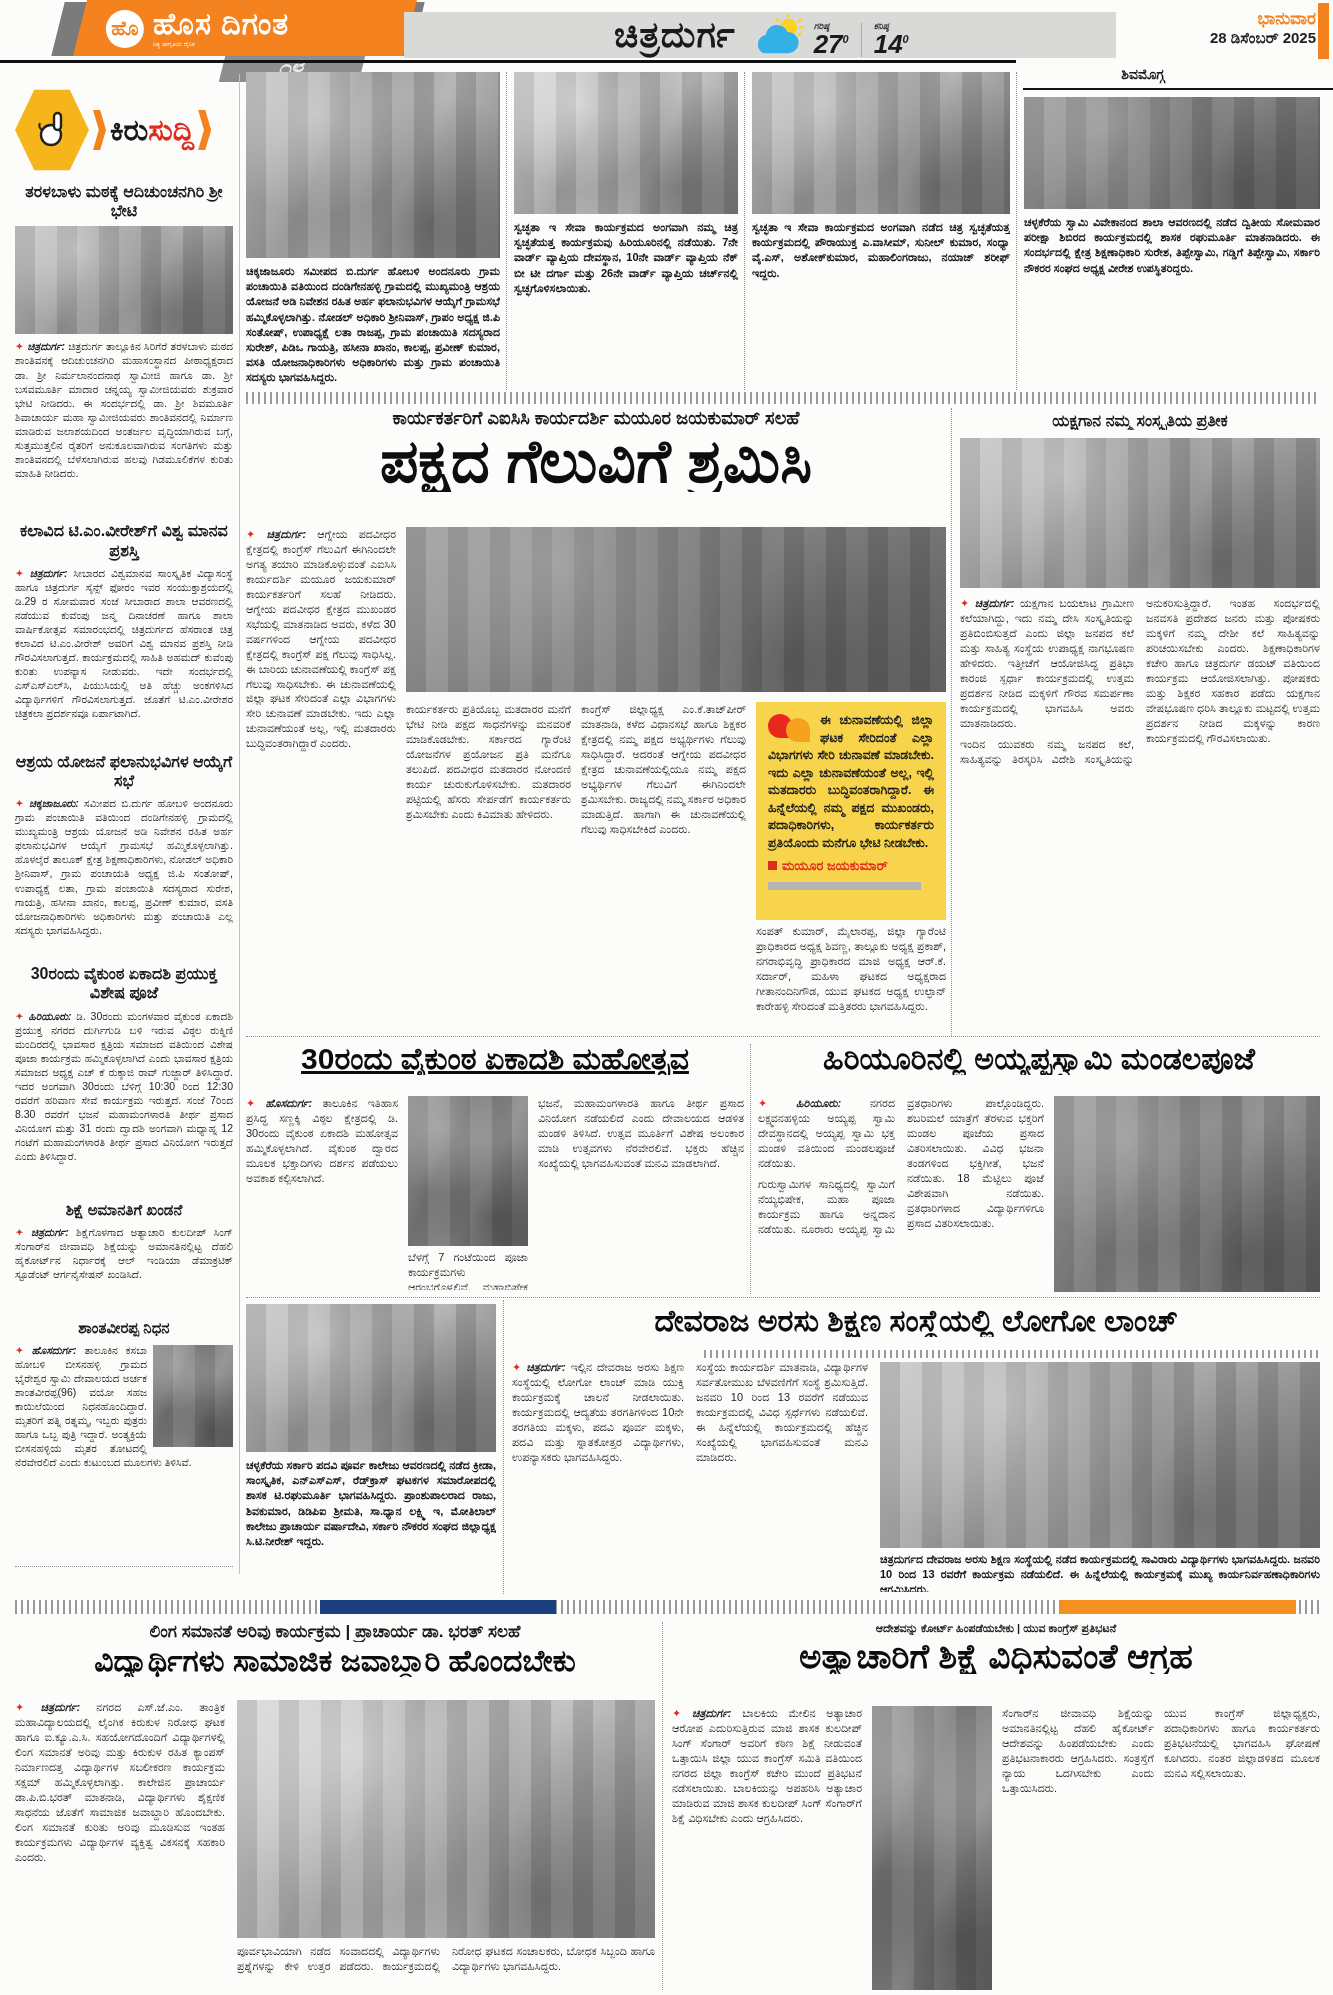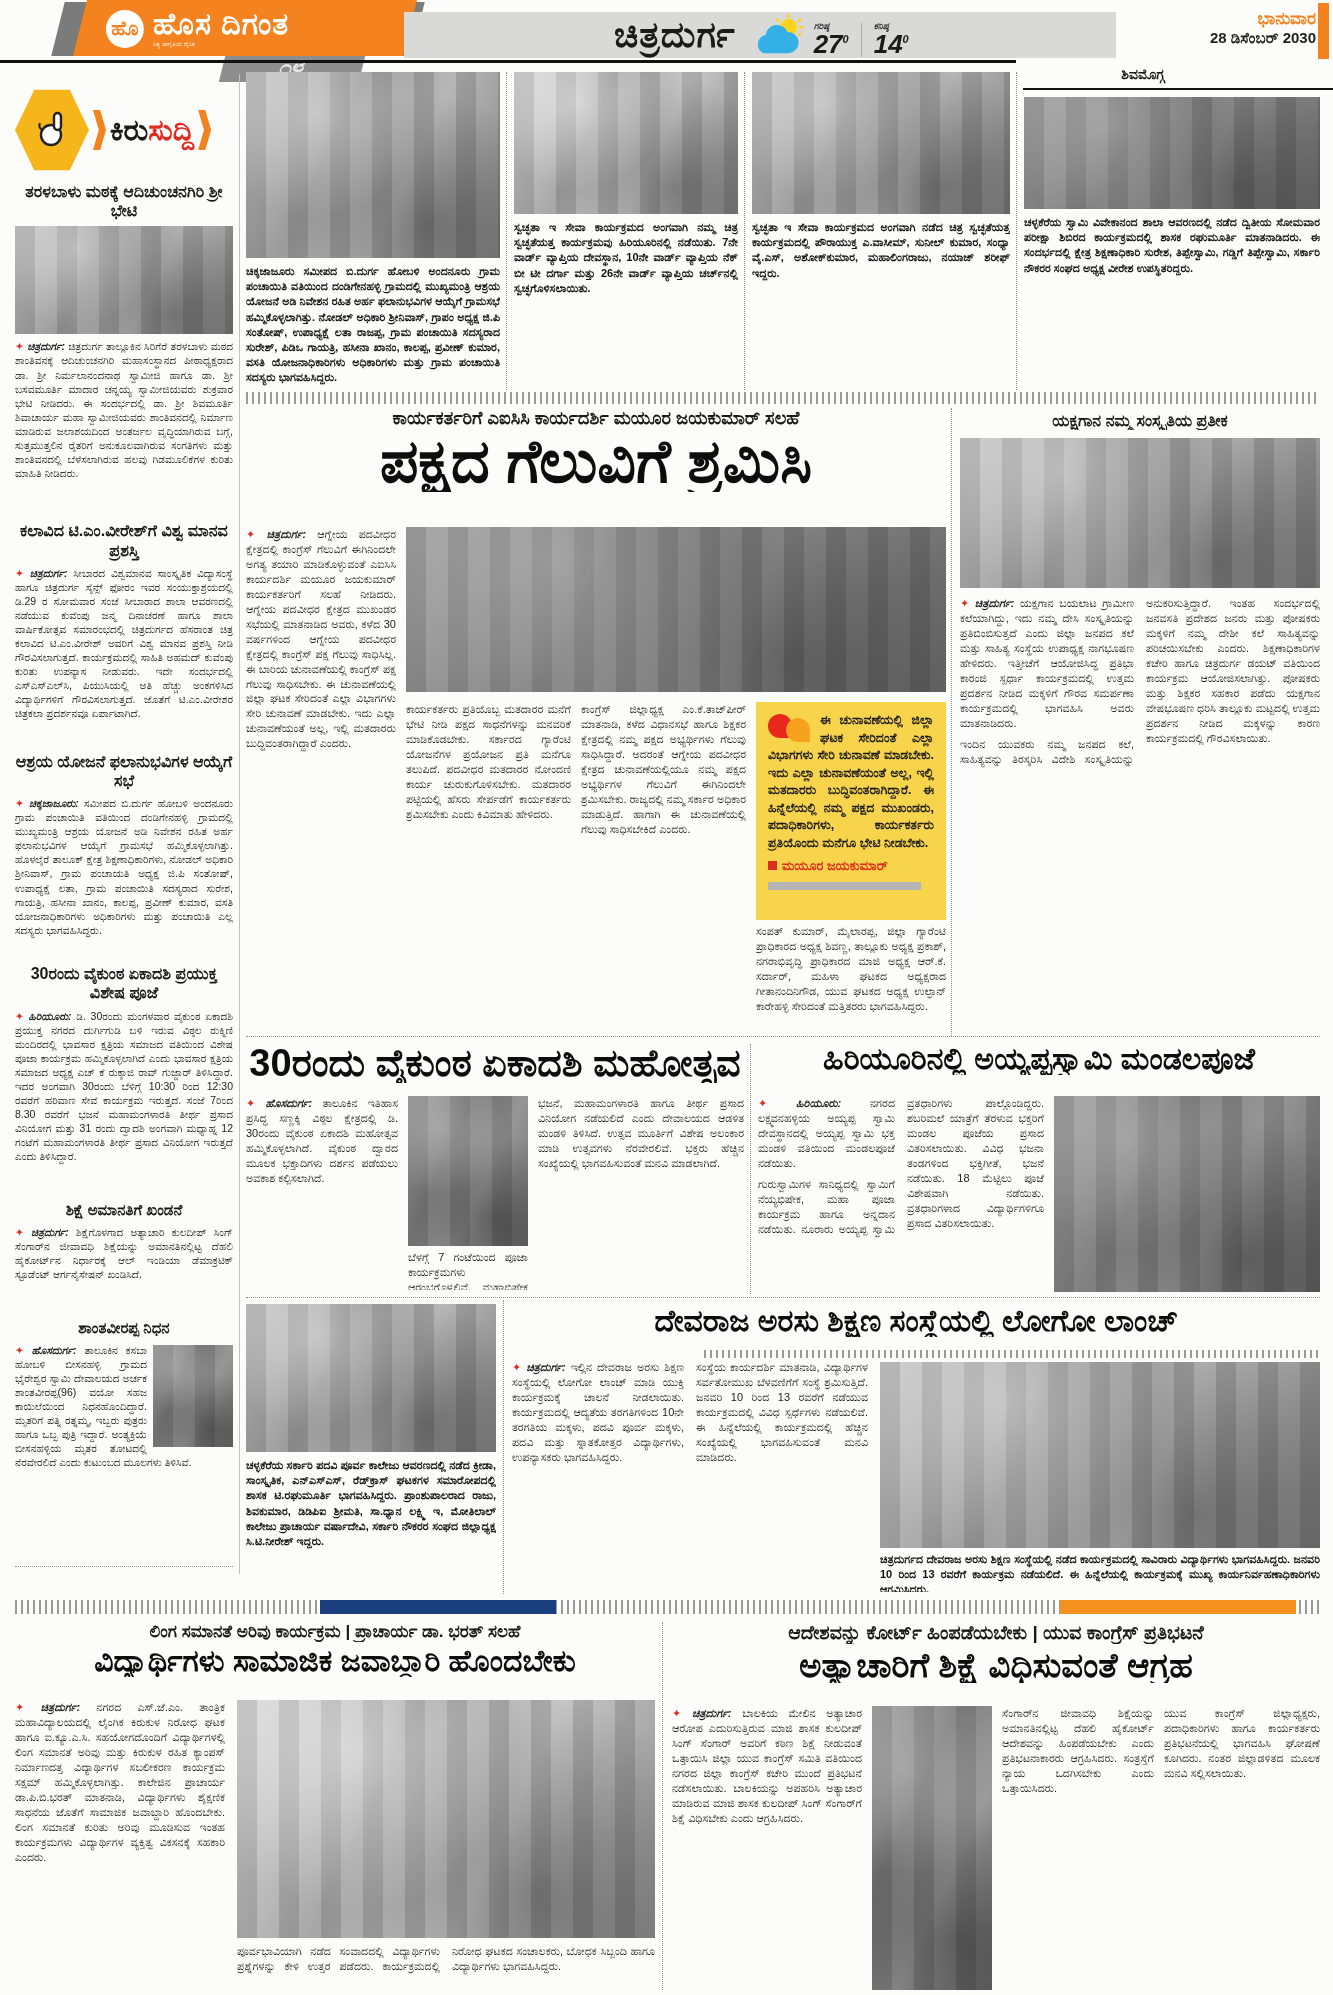--- a/index.html
+++ b/index.html
@@ -114,21 +114,21 @@
       <span class="wx-div"></span>
       <span class="wx-col">
         <span class="wx-lab">ಕನಿಷ್ಠ</span>
         <span class="wx-val"><span>14</span><sup class="wx-deg">0</sup></span>
       </span>
     </span>
   </div>
 
   <div class="abs date-block">
     <div class="day">ಭಾನುವಾರ</div>
-    <div class="date">28 ಡಿಸೆಂಬರ್ 2030</div>
+    <div class="date">28 ಡಿಸೆಂಬರ್ 2025</div>
   </div>
   <div class="abs orange-vbar"></div>
   <div class="abs rule-main"></div>
   <div class="abs edition">ಶಿವಮೊಗ್ಗ</div>
   <div class="abs rule-right"></div>
 
   <div class="abs rail">
     <div class="kiru-head">
       <span class="hex">
         <svg width="40" height="40" viewBox="0 0 40 40">
@@ -247,21 +247,21 @@
     <div class="ph" style="height:150px;margin-top:8px;"></div>
     <div class="body twocol" style="height:358px;margin-top:8px;">
       <span class="para"><span class="dl">ಚಿತ್ರದುರ್ಗ:</span> <span>ಯಕ್ಷಗಾನ ಬಯಲಾಟ ಗ್ರಾಮೀಣ ಕಲೆಯಾಗಿದ್ದು, ಇದು ನಮ್ಮ ದೇಸಿ ಸಂಸ್ಕೃತಿಯನ್ನು ಪ್ರತಿಬಿಂಬಿಸುತ್ತದೆ ಎಂದು ಜಿಲ್ಲಾ ಜನಪದ ಕಲೆ ಮತ್ತು ಸಾಹಿತ್ಯ ಸಂಸ್ಥೆಯ ಉಪಾಧ್ಯಕ್ಷ ನಾಗಭೂಷಣ ಹೇಳಿದರು. ಇತ್ತೀಚೆಗೆ ಆಯೋಜಿಸಿದ್ದ ಪ್ರತಿಭಾ ಕಾರಂಜಿ ಸ್ಪರ್ಧಾ ಕಾರ್ಯಕ್ರಮದಲ್ಲಿ ಉತ್ತಮ ಪ್ರದರ್ಶನ ನೀಡಿದ ಮಕ್ಕಳಿಗೆ ಗೌರವ ಸಮರ್ಪಣಾ ಕಾರ್ಯಕ್ರಮದಲ್ಲಿ ಭಾಗವಹಿಸಿ ಅವರು ಮಾತನಾಡಿದರು.</span></span>
       <span class="para">ಇಂದಿನ ಯುವಕರು ನಮ್ಮ ಜನಪದ ಕಲೆ, ಸಾಹಿತ್ಯವನ್ನು ತಿರಸ್ಕರಿಸಿ ವಿದೇಶಿ ಸಂಸ್ಕೃತಿಯನ್ನು ಅನುಕರಿಸುತ್ತಿದ್ದಾರೆ. ಇಂತಹ ಸಂದರ್ಭದಲ್ಲಿ ಜನವಸತಿ ಪ್ರದೇಶದ ಜನರು ಮತ್ತು ಪೋಷಕರು ಮಕ್ಕಳಿಗೆ ನಮ್ಮ ದೇಶೀ ಕಲೆ ಸಾಹಿತ್ಯವನ್ನು ಪರಿಚಯಿಸಬೇಕು ಎಂದರು. ಶಿಕ್ಷಣಾಧಿಕಾರಿಗಳ ಕಚೇರಿ ಹಾಗೂ ಚಿತ್ರದುರ್ಗ ಡಯಟ್ ವತಿಯಿಂದ ಕಾರ್ಯಕ್ರಮ ಆಯೋಜಿಸಲಾಗಿತ್ತು. ಪೋಷಕರು ಮತ್ತು ಶಿಕ್ಷಕರ ಸಹಕಾರ ಪಡೆದು ಯಕ್ಷಗಾನ ವೇಷಭೂಷಣ ಧರಿಸಿ ತಾಲ್ಲೂಕು ಮಟ್ಟದಲ್ಲಿ ಉತ್ತಮ ಪ್ರದರ್ಶನ ನೀಡಿದ ಮಕ್ಕಳನ್ನು ಕಾರಣ ಕಾರ್ಯಕ್ರಮದಲ್ಲಿ ಗೌರವಿಸಲಾಯಿತು.</span>
     </div>
   </div>
 
   <div class="abs doth" style="left:246px;top:1036px;width:1074px;"></div>
 
   <div class="abs" style="left:246px;top:1044px;width:498px;">
-    <div class="hx" style="font-size:38px;">30ರಂದು ವೈಕುಂಠ ಏಕಾದಶಿ ಮಹೋತ್ಸವ</div>
+    <div class="hx" style="font-size:30px;text-decoration:underline;">30ರಂದು ವೈಕುಂಠ ಏಕಾದಶಿ ಮಹೋತ್ಸವ</div>
   </div>
   <div class="abs body" style="left:246px;top:1096px;width:152px;height:196px;">
     <span class="dl">ಹೊಸದುರ್ಗ:</span>
     <span>ತಾಲೂಕಿನ ಇತಿಹಾಸ ಪ್ರಸಿದ್ಧ ಸಣ್ಣಕ್ಕಿ ವಿಠ್ಠಲ ಕ್ಷೇತ್ರದಲ್ಲಿ ಡಿ. 30ರಂದು ವೈಕುಂಠ ಏಕಾದಶಿ ಮಹೋತ್ಸವ ಹಮ್ಮಿಕೊಳ್ಳಲಾಗಿದೆ. ವೈಕುಂಠ ದ್ವಾರದ ಮೂಲಕ ಭಕ್ತಾದಿಗಳು ದರ್ಶನ ಪಡೆಯಲು ಅವಕಾಶ ಕಲ್ಪಿಸಲಾಗಿದೆ.</span>
   </div>
   <div class="abs" style="left:408px;top:1096px;width:120px;">
     <div class="ph dark" style="height:150px;"></div>
     <div class="body" style="height:40px;margin-top:4px;">ಬೆಳಗ್ಗೆ 7 ಗಂಟೆಯಿಂದ ಪೂಜಾ ಕಾರ್ಯಕ್ರಮಗಳು ಆರಂಭಗೊಳ್ಳಲಿವೆ. ಮಹಾಭಿಷೇಕ ಸೇವೆ, ಅಲಂಕಾರ ಪೂಜೆ, ವಿಶೇಷ ಪೂಜೆ ನಡೆಯಲಿದೆ.</div>
   </div>
   <div class="abs body" style="left:538px;top:1096px;width:206px;height:196px;">ಭಜನೆ, ಮಹಾಮಂಗಳಾರತಿ ಹಾಗೂ ತೀರ್ಥ ಪ್ರಸಾದ ವಿನಿಯೋಗ ನಡೆಯಲಿದೆ ಎಂದು ದೇವಾಲಯದ ಆಡಳಿತ ಮಂಡಳಿ ತಿಳಿಸಿದೆ. ಉತ್ಸವ ಮೂರ್ತಿಗೆ ವಿಶೇಷ ಅಲಂಕಾರ ಮಾಡಿ ಉತ್ಸವಗಳು ನೆರವೇರಲಿವೆ. ಭಕ್ತರು ಹೆಚ್ಚಿನ ಸಂಖ್ಯೆಯಲ್ಲಿ ಭಾಗವಹಿಸುವಂತೆ ಮನವಿ ಮಾಡಲಾಗಿದೆ.</div>
@@ -305,21 +305,21 @@
   </div>
   <div class="abs body" style="left:15px;top:1700px;width:210px;height:290px;">
     <span class="dl">ಚಿತ್ರದುರ್ಗ:</span>
     <span>ನಗರದ ಎಸ್.ಜೆ.ಎಂ. ತಾಂತ್ರಿಕ ಮಹಾವಿದ್ಯಾಲಯದಲ್ಲಿ ಲೈಂಗಿಕ ಕಿರುಕುಳ ನಿರೋಧ ಘಟಕ ಹಾಗೂ ಐ.ಕ್ಯೂ.ಎ.ಸಿ. ಸಹಯೋಗದೊಂದಿಗೆ ವಿದ್ಯಾರ್ಥಿಗಳಲ್ಲಿ ಲಿಂಗ ಸಮಾನತೆ ಅರಿವು ಮತ್ತು ಕಿರುಕುಳ ರಹಿತ ಕ್ಯಾಂಪಸ್ ನಿರ್ಮಾಣದತ್ತ ವಿದ್ಯಾರ್ಥಿಗಳ ಸಬಲೀಕರಣ ಕಾರ್ಯಕ್ರಮ ಸಕ್ಷಮ್ ಹಮ್ಮಿಕೊಳ್ಳಲಾಗಿತ್ತು. ಕಾಲೇಜಿನ ಪ್ರಾಚಾರ್ಯ ಡಾ.ಪಿ.ಬಿ.ಭರತ್ ಮಾತನಾಡಿ, ವಿದ್ಯಾರ್ಥಿಗಳು ಶೈಕ್ಷಣಿಕ ಸಾಧನೆಯ ಜೊತೆಗೆ ಸಾಮಾಜಿಕ ಜವಾಬ್ದಾರಿ ಹೊಂದಬೇಕು. ಲಿಂಗ ಸಮಾನತೆ ಕುರಿತು ಅರಿವು ಮೂಡಿಸುವ ಇಂತಹ ಕಾರ್ಯಕ್ರಮಗಳು ವಿದ್ಯಾರ್ಥಿಗಳ ವ್ಯಕ್ತಿತ್ವ ವಿಕಸನಕ್ಕೆ ಸಹಕಾರಿ ಎಂದರು.</span>
   </div>
   <div class="abs ph lite" style="left:237px;top:1700px;width:418px;height:238px;"></div>
   <div class="abs body twocol" style="left:237px;top:1944px;width:418px;height:46px;">ಪೂರ್ವಭಾವಿಯಾಗಿ ನಡೆದ ಸಂವಾದದಲ್ಲಿ ವಿದ್ಯಾರ್ಥಿಗಳು ಪ್ರಶ್ನೆಗಳನ್ನು ಕೇಳಿ ಉತ್ತರ ಪಡೆದರು. ಕಾರ್ಯಕ್ರಮದಲ್ಲಿ ನಿರೋಧ ಘಟಕದ ಸಂಚಾಲಕರು, ಬೋಧಕ ಸಿಬ್ಬಂದಿ ಹಾಗೂ ವಿದ್ಯಾರ್ಥಿಗಳು ಭಾಗವಹಿಸಿದ್ದರು.</div>
 
   <div class="abs dotv" style="left:662px;top:1622px;height:368px;"></div>
   <div class="abs" style="left:672px;top:1622px;width:648px;">
-    <div class="kick" style="font-size:19px;">ಆದೇಶವನ್ನು ಕೋರ್ಟ್ ಹಿಂಪಡೆಯಬೇಕು | ಯುವ ಕಾಂಗ್ರೆಸ್ ಪ್ರತಿಭಟನೆ</div>
+    <div class="kick" style="font-size:11px;">ಆದೇಶವನ್ನು ಕೋರ್ಟ್ ಹಿಂಪಡೆಯಬೇಕು | ಯುವ ಕಾಂಗ್ರೆಸ್ ಪ್ರತಿಭಟನೆ</div>
     <div class="hx" style="font-size:34px;margin-top:4px;">ಅತ್ಯಾಚಾರಿಗೆ ಶಿಕ್ಷೆ ವಿಧಿಸುವಂತೆ ಆಗ್ರಹ</div>
   </div>
   <div class="abs body" style="left:672px;top:1706px;width:190px;height:284px;">
     <span class="dl">ಚಿತ್ರದುರ್ಗ:</span>
     <span>ಬಾಲಕಿಯ ಮೇಲಿನ ಅತ್ಯಾಚಾರ ಆರೋಪ ಎದುರಿಸುತ್ತಿರುವ ಮಾಜಿ ಶಾಸಕ ಕುಲದೀಪ್ ಸಿಂಗ್ ಸೆಂಗಾರ್ ಅವರಿಗೆ ಕಠಿಣ ಶಿಕ್ಷೆ ನೀಡುವಂತೆ ಒತ್ತಾಯಿಸಿ ಜಿಲ್ಲಾ ಯುವ ಕಾಂಗ್ರೆಸ್ ಸಮಿತಿ ವತಿಯಿಂದ ನಗರದ ಜಿಲ್ಲಾ ಕಾಂಗ್ರೆಸ್ ಕಚೇರಿ ಮುಂದೆ ಪ್ರತಿಭಟನೆ ನಡೆಸಲಾಯಿತು. ಬಾಲಕಿಯನ್ನು ಅಪಹರಿಸಿ ಅತ್ಯಾಚಾರ ಮಾಡಿರುವ ಮಾಜಿ ಶಾಸಕ ಕುಲದೀಪ್ ಸಿಂಗ್ ಸೆಂಗಾರ್‌ಗೆ ಶಿಕ್ಷೆ ವಿಧಿಸಬೇಕು ಎಂದು ಆಗ್ರಹಿಸಿದರು.</span>
   </div>
   <div class="abs ph dark" style="left:872px;top:1706px;width:120px;height:284px;"></div>
   <div class="abs body" style="left:1002px;top:1706px;width:152px;height:284px;">ಸೆಂಗಾರ್‌ನ ಜೀವಾವಧಿ ಶಿಕ್ಷೆಯನ್ನು ಅಮಾನತಿನಲ್ಲಿಟ್ಟ ದೆಹಲಿ ಹೈಕೋರ್ಟ್ ಆದೇಶವನ್ನು ಹಿಂಪಡೆಯಬೇಕು ಎಂದು ಪ್ರತಿಭಟನಾಕಾರರು ಆಗ್ರಹಿಸಿದರು. ಸಂತ್ರಸ್ತೆಗೆ ನ್ಯಾಯ ಒದಗಿಸಬೇಕು ಎಂದು ಒತ್ತಾಯಿಸಿದರು.</div>
   <div class="abs body" style="left:1164px;top:1706px;width:156px;height:284px;">ಯುವ ಕಾಂಗ್ರೆಸ್ ಜಿಲ್ಲಾಧ್ಯಕ್ಷರು, ಪದಾಧಿಕಾರಿಗಳು ಹಾಗೂ ಕಾರ್ಯಕರ್ತರು ಪ್ರತಿಭಟನೆಯಲ್ಲಿ ಭಾಗವಹಿಸಿ ಘೋಷಣೆ ಕೂಗಿದರು. ನಂತರ ಜಿಲ್ಲಾಡಳಿತದ ಮೂಲಕ ಮನವಿ ಸಲ್ಲಿಸಲಾಯಿತು.</div>
 

